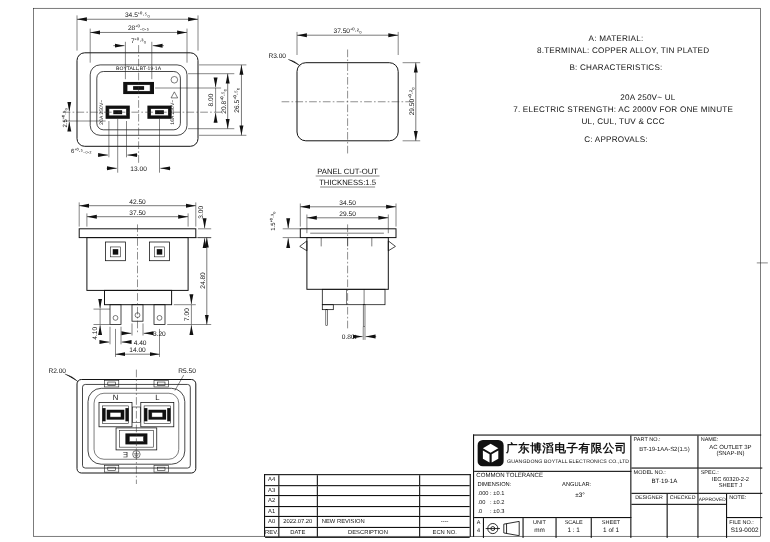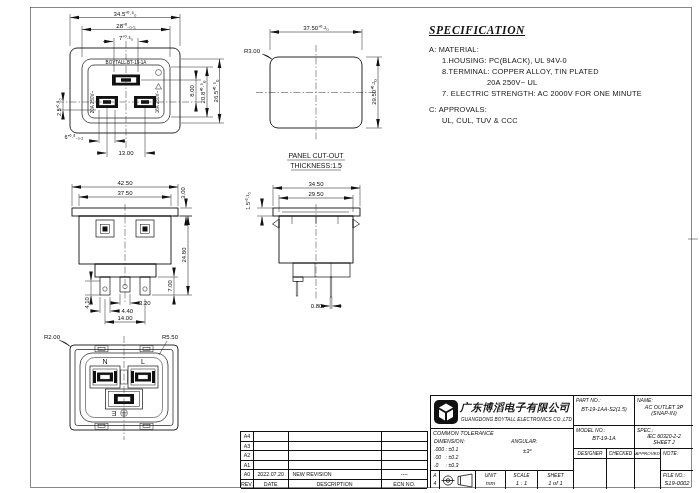--- a/index.html
+++ b/index.html
@@ -11,26 +11,26 @@
   .ol2{fill:none;stroke:#111;stroke-width:0.7;}
   .ol3{fill:none;stroke:#111;stroke-width:0.5;}
   .dim{stroke:#222;stroke-width:0.55;fill:none;}
   .ext{stroke:#222;stroke-width:0.5;}
   .cl{stroke:#333;stroke-width:0.5;stroke-dasharray:7 2 1.5 2;fill:none;}
   .t7{font-size:7px;}.t6{font-size:6px;}.t55{font-size:5.5px;}.t46{font-size:4.6px;}
   
   .spec{left:429px;top:24px;width:262px;}
   .spec-title{font-family:"Liberation Serif",serif;font-style:italic;font-weight:bold;
               font-size:11.5px;text-decoration:underline;letter-spacing:.6px;margin-bottom:8px;}
-  .spec-line{font-size:7.4px;line-height:11px;letter-spacing:.2px;white-space:pre;}
+  .spec-line{font-size:7.4px;line-height:11px;letter-spacing:.2px;white-space:pre;text-align:center;}
   .s0{margin-top:5px;}
   .s1{padding-left:13px;}
-  .s2{padding-left:58px;}
+  .s2{padding-left:58px;margin-top:16px;}
   
-  .tb{left:430px;top:395px;width:262px;height:93px;border-left:1px solid #111;border-top:1px solid #111;box-sizing:border-box;font-size:5.5px;font-style:italic;}
+  .tb{left:430px;top:395px;width:262px;height:93px;border-left:1px solid #111;border-top:1px solid #111;box-sizing:border-box;font-size:5.5px;}
   .cell{position:absolute;box-sizing:border-box;}
   .br{border-right:1px solid #111;}
   .bb{border-bottom:1px solid #111;}
   .bl{border-left:1px solid #111;}
   .lbl{font-size:5px;padding:1px 0 0 2px;}
   .ctr{text-align:center;}
   .pre{white-space:pre;}
   
   .rev{left:240px;top:431px;width:188px;height:57px;border:1px solid #111;border-bottom:none;box-sizing:border-box;}
   .rev-row{position:relative;height:9.5px;box-sizing:border-box;border-bottom:1px solid #111;display:flex;}
@@ -306,28 +306,27 @@
       <line x1="124" y1="410" x2="124" y2="412.6" class="ol3"></line>
       <line x1="121.5" y1="412.6" x2="126.5" y2="412.6" class="ol3"></line>
       <line x1="122.4" y1="413.9" x2="125.6" y2="413.9" class="ol3"></line>
       <line x1="123.2" y1="415.1" x2="124.8" y2="415.1" class="ol3"></line>
     </g>
     <line x1="124" y1="336" x2="124" y2="440" class="cl"></line>
   </g>
 </svg>
 
 <div class="abs spec">
-  <div class="spec-title">SPECIFICATION</div>
   <div class="spec-line s0">A: MATERIAL:</div>
-  <div class="spec-line s1">1.HOUSING: PC(BLACK), UL 94V-0</div>
   <div class="spec-line s1">8.TERMINAL: COPPER ALLOY, TIN PLATED</div>
+  <div class="spec-line s0">B: CHARACTERISTICS:</div>
   <div class="spec-line s2">20A 250V~ UL</div>
   <div class="spec-line s1">7. ELECTRIC STRENGTH: AC 2000V FOR ONE MINUTE</div>
+  <div class="spec-line s1">UL, CUL, TUV &amp; CCC</div>
   <div class="spec-line s0">C: APPROVALS:</div>
-  <div class="spec-line s1">UL, CUL, TUV &amp; CCC</div>
 </div>
 
 <div class="abs rev">
   <div class="rev-row">
     <div class="rev-c rc1">A4</div>
     <div class="rev-c rc2"></div>
     <div class="rev-c rc3"></div>
     <div class="rev-c rc4"></div>
   </div>
   <div class="rev-row">

